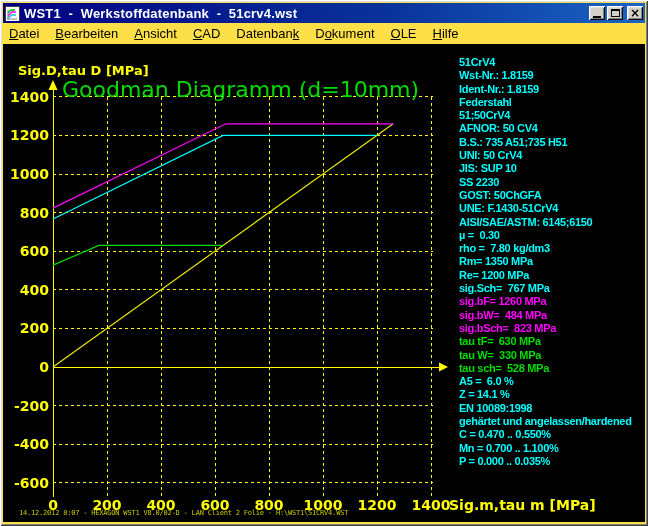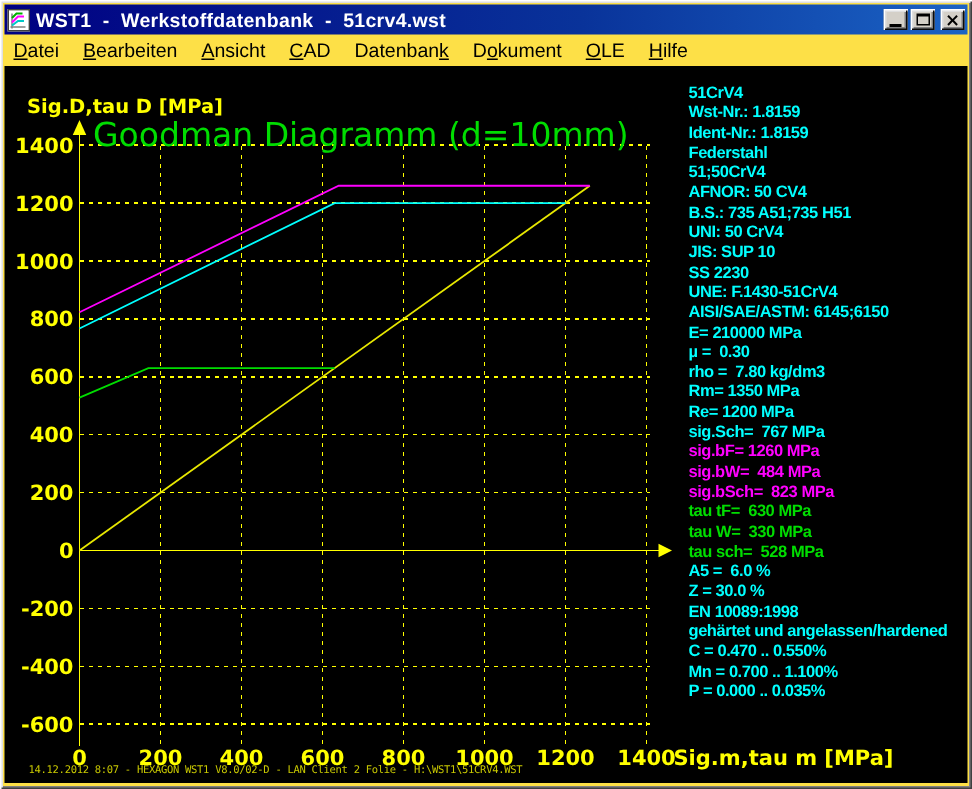--- a/index.html
+++ b/index.html
@@ -144,36 +144,36 @@
         <div class="line c-cyan">51CrV4</div>
         <div class="line c-cyan">Wst-Nr.: 1.8159</div>
         <div class="line c-cyan">Ident-Nr.: 1.8159</div>
         <div class="line c-cyan">Federstahl</div>
         <div class="line c-cyan">51;50CrV4</div>
         <div class="line c-cyan">AFNOR: 50 CV4</div>
         <div class="line c-cyan">B.S.: 735 A51;735 H51</div>
         <div class="line c-cyan">UNI: 50 CrV4</div>
         <div class="line c-cyan">JIS: SUP 10</div>
         <div class="line c-cyan">SS 2230</div>
+        <div class="line c-cyan">GOST: 50ChGFA</div>
         <div class="line c-cyan">UNE: F.1430-51CrV4</div>
         <div class="line c-cyan">AISI/SAE/ASTM: 6145;6150</div>
-        <div class="line c-cyan">E= 210000 MPa</div>
         <div class="line c-cyan">µ =  0.30</div>
         <div class="line c-cyan">rho =  7.80 kg/dm3</div>
         <div class="line c-cyan">Rm= 1350 MPa</div>
         <div class="line c-cyan">Re= 1200 MPa</div>
         <div class="line c-cyan">sig.Sch=  767 MPa</div>
         <div class="line c-magenta">sig.bF= 1260 MPa</div>
         <div class="line c-magenta">sig.bW=  484 MPa</div>
         <div class="line c-magenta">sig.bSch=  823 MPa</div>
         <div class="line c-green">tau tF=  630 MPa</div>
         <div class="line c-green">tau W=  330 MPa</div>
         <div class="line c-green">tau sch=  528 MPa</div>
         <div class="line c-cyan">A5 =  6.0 %</div>
-        <div class="line c-cyan">Z = 30.0 %</div>
+        <div class="line c-cyan">Z = 14.1 %</div>
         <div class="line c-cyan">EN 10089:1998</div>
         <div class="line c-cyan">gehärtet und angelassen/hardened</div>
         <div class="line c-cyan">C = 0.470 .. 0.550%</div>
         <div class="line c-cyan">Mn = 0.700 .. 1.100%</div>
         <div class="line c-cyan">P = 0.000 .. 0.035%</div>
       </div>
     <div class="status">14.12.2012 8:07 - HEXAGON WST1 V8.0/02-D - LAN Client 2 Folie - H:\WST1\51CRV4.WST</div>
   </div>
 
 </div>

